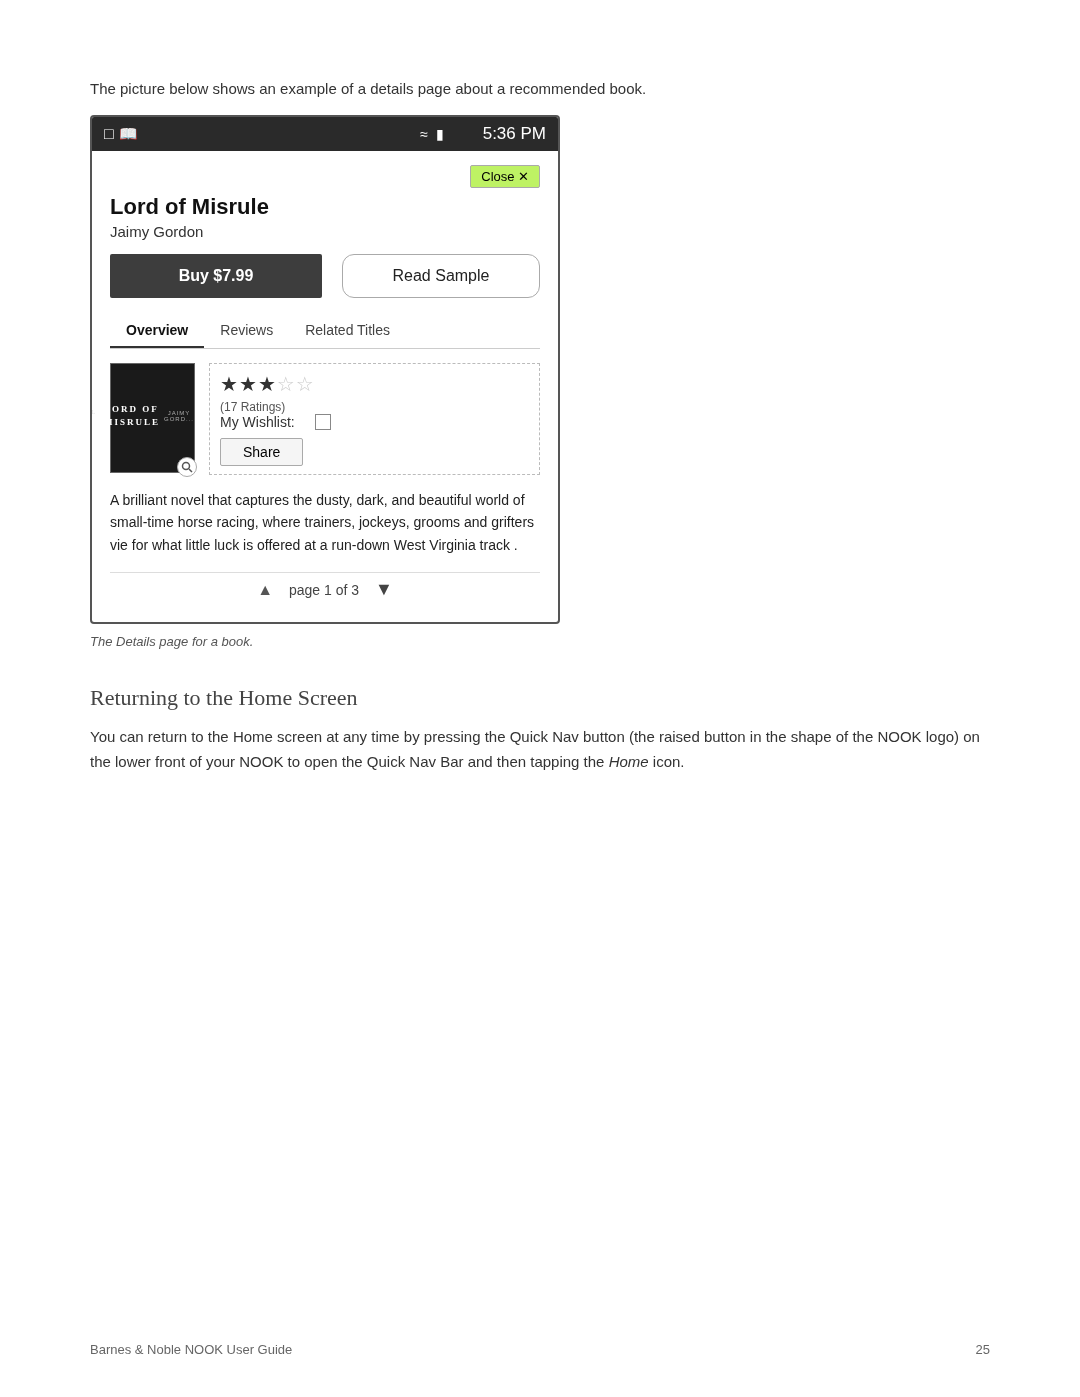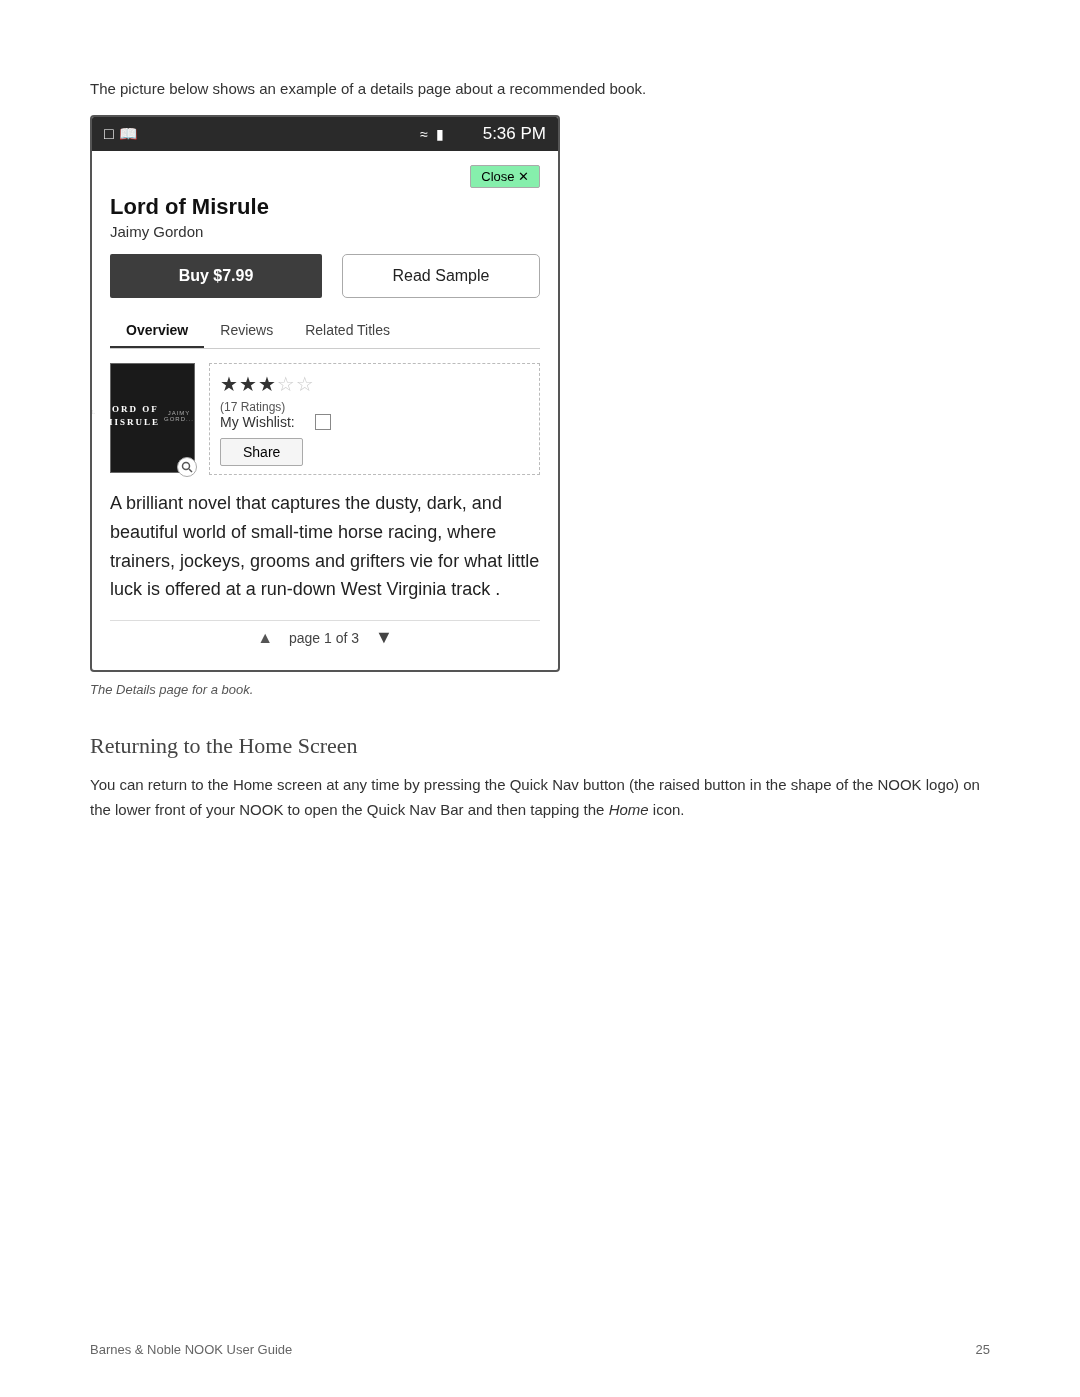--- a/index.html
+++ b/index.html
@@ -73,21 +73,21 @@
       padding: 14px 18px 16px 18px;
     }
 
     .close-button-row {
       display: flex;
       justify-content: flex-end;
       margin-bottom: 6px;
     }
     .close-button {
       border: 1px solid #aaa;
-      background: #86efac;
+      background: #bef264;
       padding: 3px 10px;
       font-family: Arial, sans-serif;
       font-size: 13px;
       cursor: pointer;
       border-radius: 2px;
     }
 
     .book-title {
       font-family: Arial, Helvetica, sans-serif;
       font-size: 22px;
@@ -124,21 +124,21 @@
 
     .sample-button {
       background: #fff;
       color: #222;
       border: 1px solid #aaa;
       padding: 12px 20px;
       font-family: Arial, sans-serif;
       font-size: 16px;
       cursor: pointer;
       flex: 1;
-      border-radius: 5px;
+      border-radius: 12px;
     }
 
     
     .tabs-row {
       display: flex;
       border-bottom: 1px solid #ccc;
       margin-bottom: 14px;
     }
     .tab {
       font-family: Arial, sans-serif;
@@ -245,21 +245,21 @@
       padding: 5px 22px;
       font-family: Arial, sans-serif;
       font-size: 14px;
       cursor: pointer;
       border-radius: 2px;
     }
 
     
     .book-description {
       font-family: Arial, Helvetica, sans-serif;
-      font-size: 18px;
+      font-size: 14px;
       line-height: 1.6;
       color: #222;
       margin-bottom: 16px;
     }
 
     
     .pagination-row {
       display: flex;
       align-items: center;
       justify-content: center;

